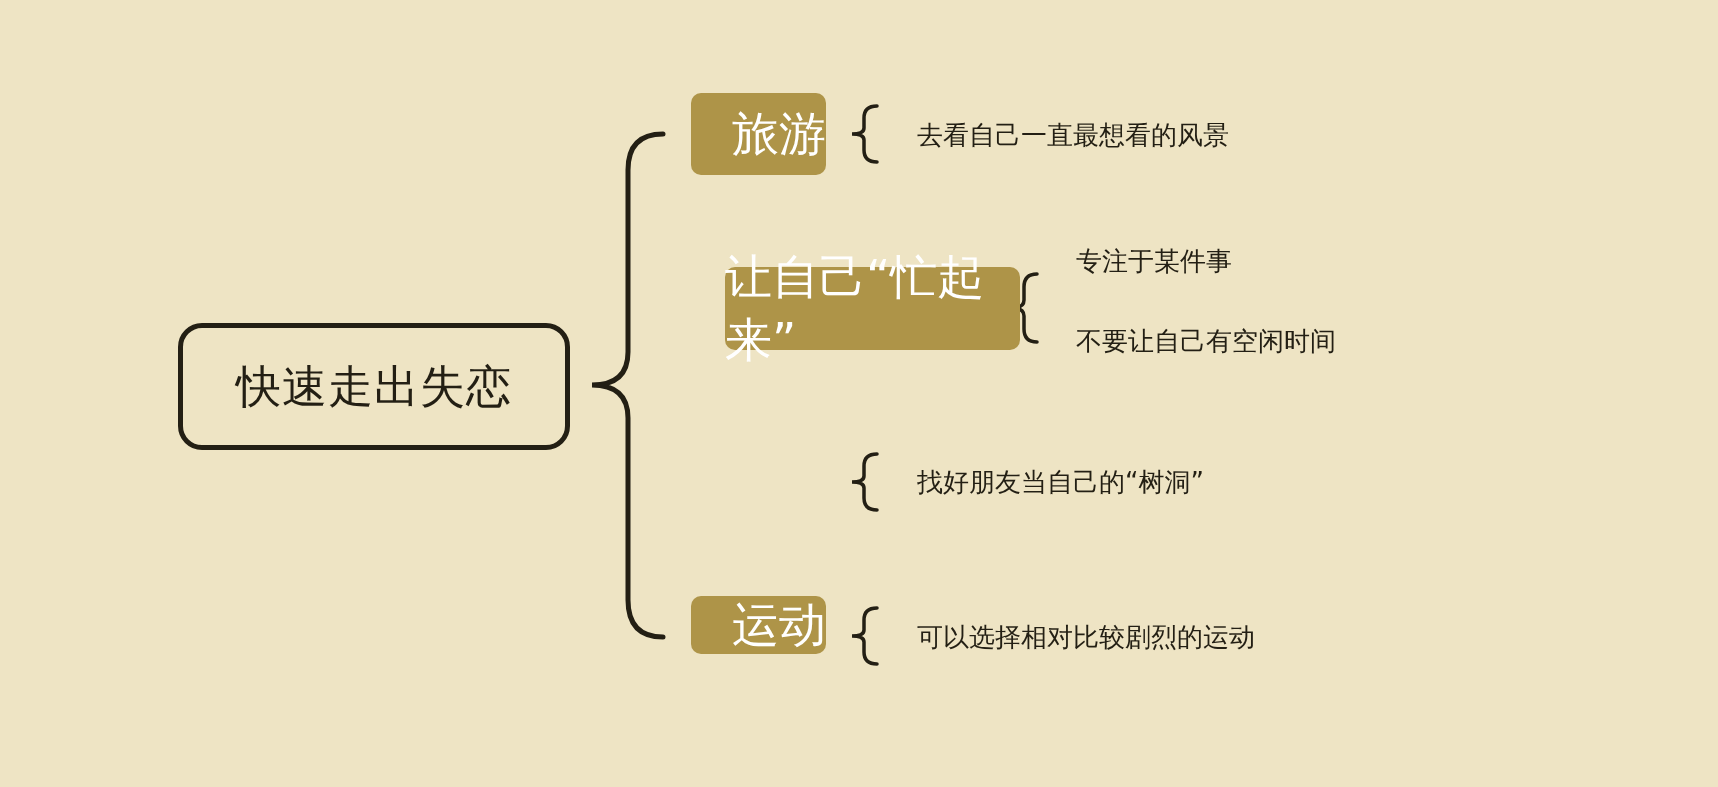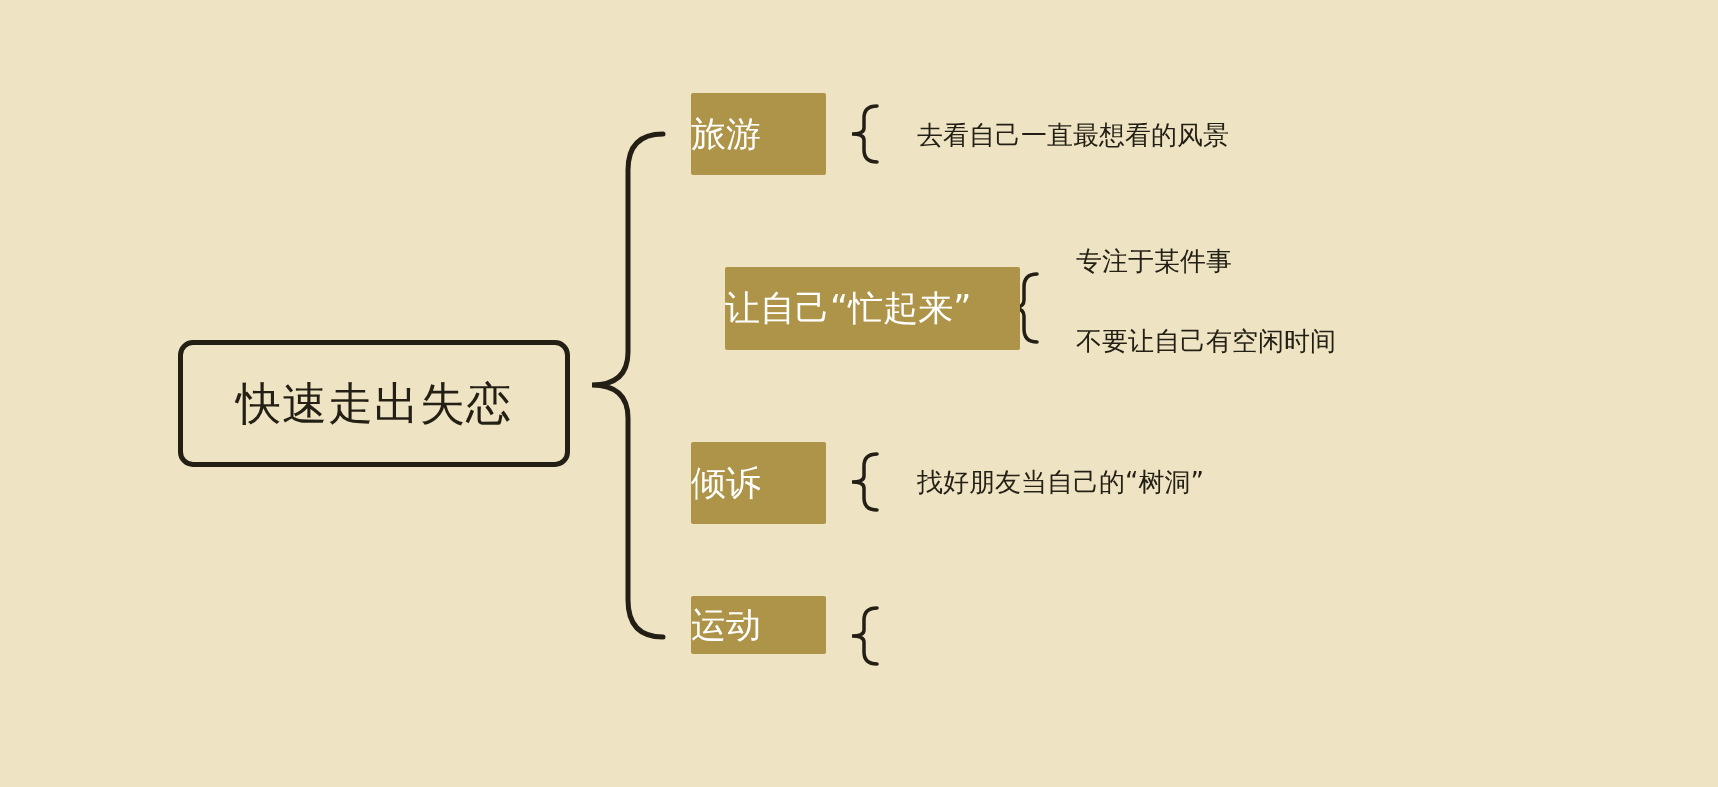--- a/index.html
+++ b/index.html
@@ -6,29 +6,29 @@
     body {
       width: 1718px; height: 787px; overflow: hidden;
       background: #EEE4C4;
       font-family: "DejaVu Sans", "Liberation Sans", sans-serif;
       position: relative;
     }
     .canvas { position: absolute; left: 0; top: 0; width: 1718px; height: 787px; }
     svg.lines { position: absolute; left: 0; top: 0; }
     .root {
       position: absolute; left: 178px; top: 323px; width: 392px; height: 127px;
-      box-sizing: border-box; border: 5px solid #231F14; border-radius: 15px;
+      box-sizing: border-box; border: 5px solid #231F14; border-radius: 24px;
       display: flex; align-items: center; justify-content: center;
-      color: #231F14; font-size: 45px; letter-spacing: 1px; margin-top: 17px;
+      color: #231F14; font-size: 45px; letter-spacing: 1px;
     }
     .branch {
       position: absolute; box-sizing: border-box;
-      background: #AE9448; border-radius: 2px;
-      display: flex; align-items: center; justify-content: flex-start;
-      color: #FFFFFF; font-size: 35px;
+      background: #AE9448; border-radius: 10px;
+      display: flex; align-items: center; justify-content: flex-end;
+      color: #FFFFFF; font-size: 47px;
     }
     .leaf {
       position: absolute; color: #231F14; font-size: 26px;
       line-height: 32px; white-space: nowrap; transform: translateY(-50%); text-align: right;
     }
   </style>
 </head>
 <body>
 
 <div class="canvas">
@@ -46,25 +46,23 @@
   <div class="root">
     <span>快速走出失恋</span>
   </div>
 
   <div class="branch" style="left:691px; top:93px; width:135px; height:82px;">
     <span>旅游</span>
   </div>
   <div class="branch" style="left:691px; top:267px; width:295px; height:83px;margin-left:34px;">
     <span>让自己“忙起来”</span>
   </div>
-  <div class="branch" style="left:691px; top:442px; width:135px; height:82px;">
-    <span>倾诉</span>
-  </div>
   <div class="branch" style="left:691px; top:596px; width:135px; height:58px;">
     <span>运动</span>
   </div>
 
   <div class="leaf" style="left:917px; top:135px;">去看自己一直最想看的风景</div>
   <div class="leaf" style="left:1076px; top:261px;">专注于某件事</div>
   <div class="leaf" style="left:1076px; top:343px;font-family:Liberation Mono, monospace;">不要让自己有空闲时间</div>
   <div class="leaf" style="left:917px; top:482px;">找好朋友当自己的“树洞”</div>
+  <div class="leaf" style="left:917px; top:637px;">可以选择相对比较剧烈的运动</div>
 
 </div>
 
 </body></html>

